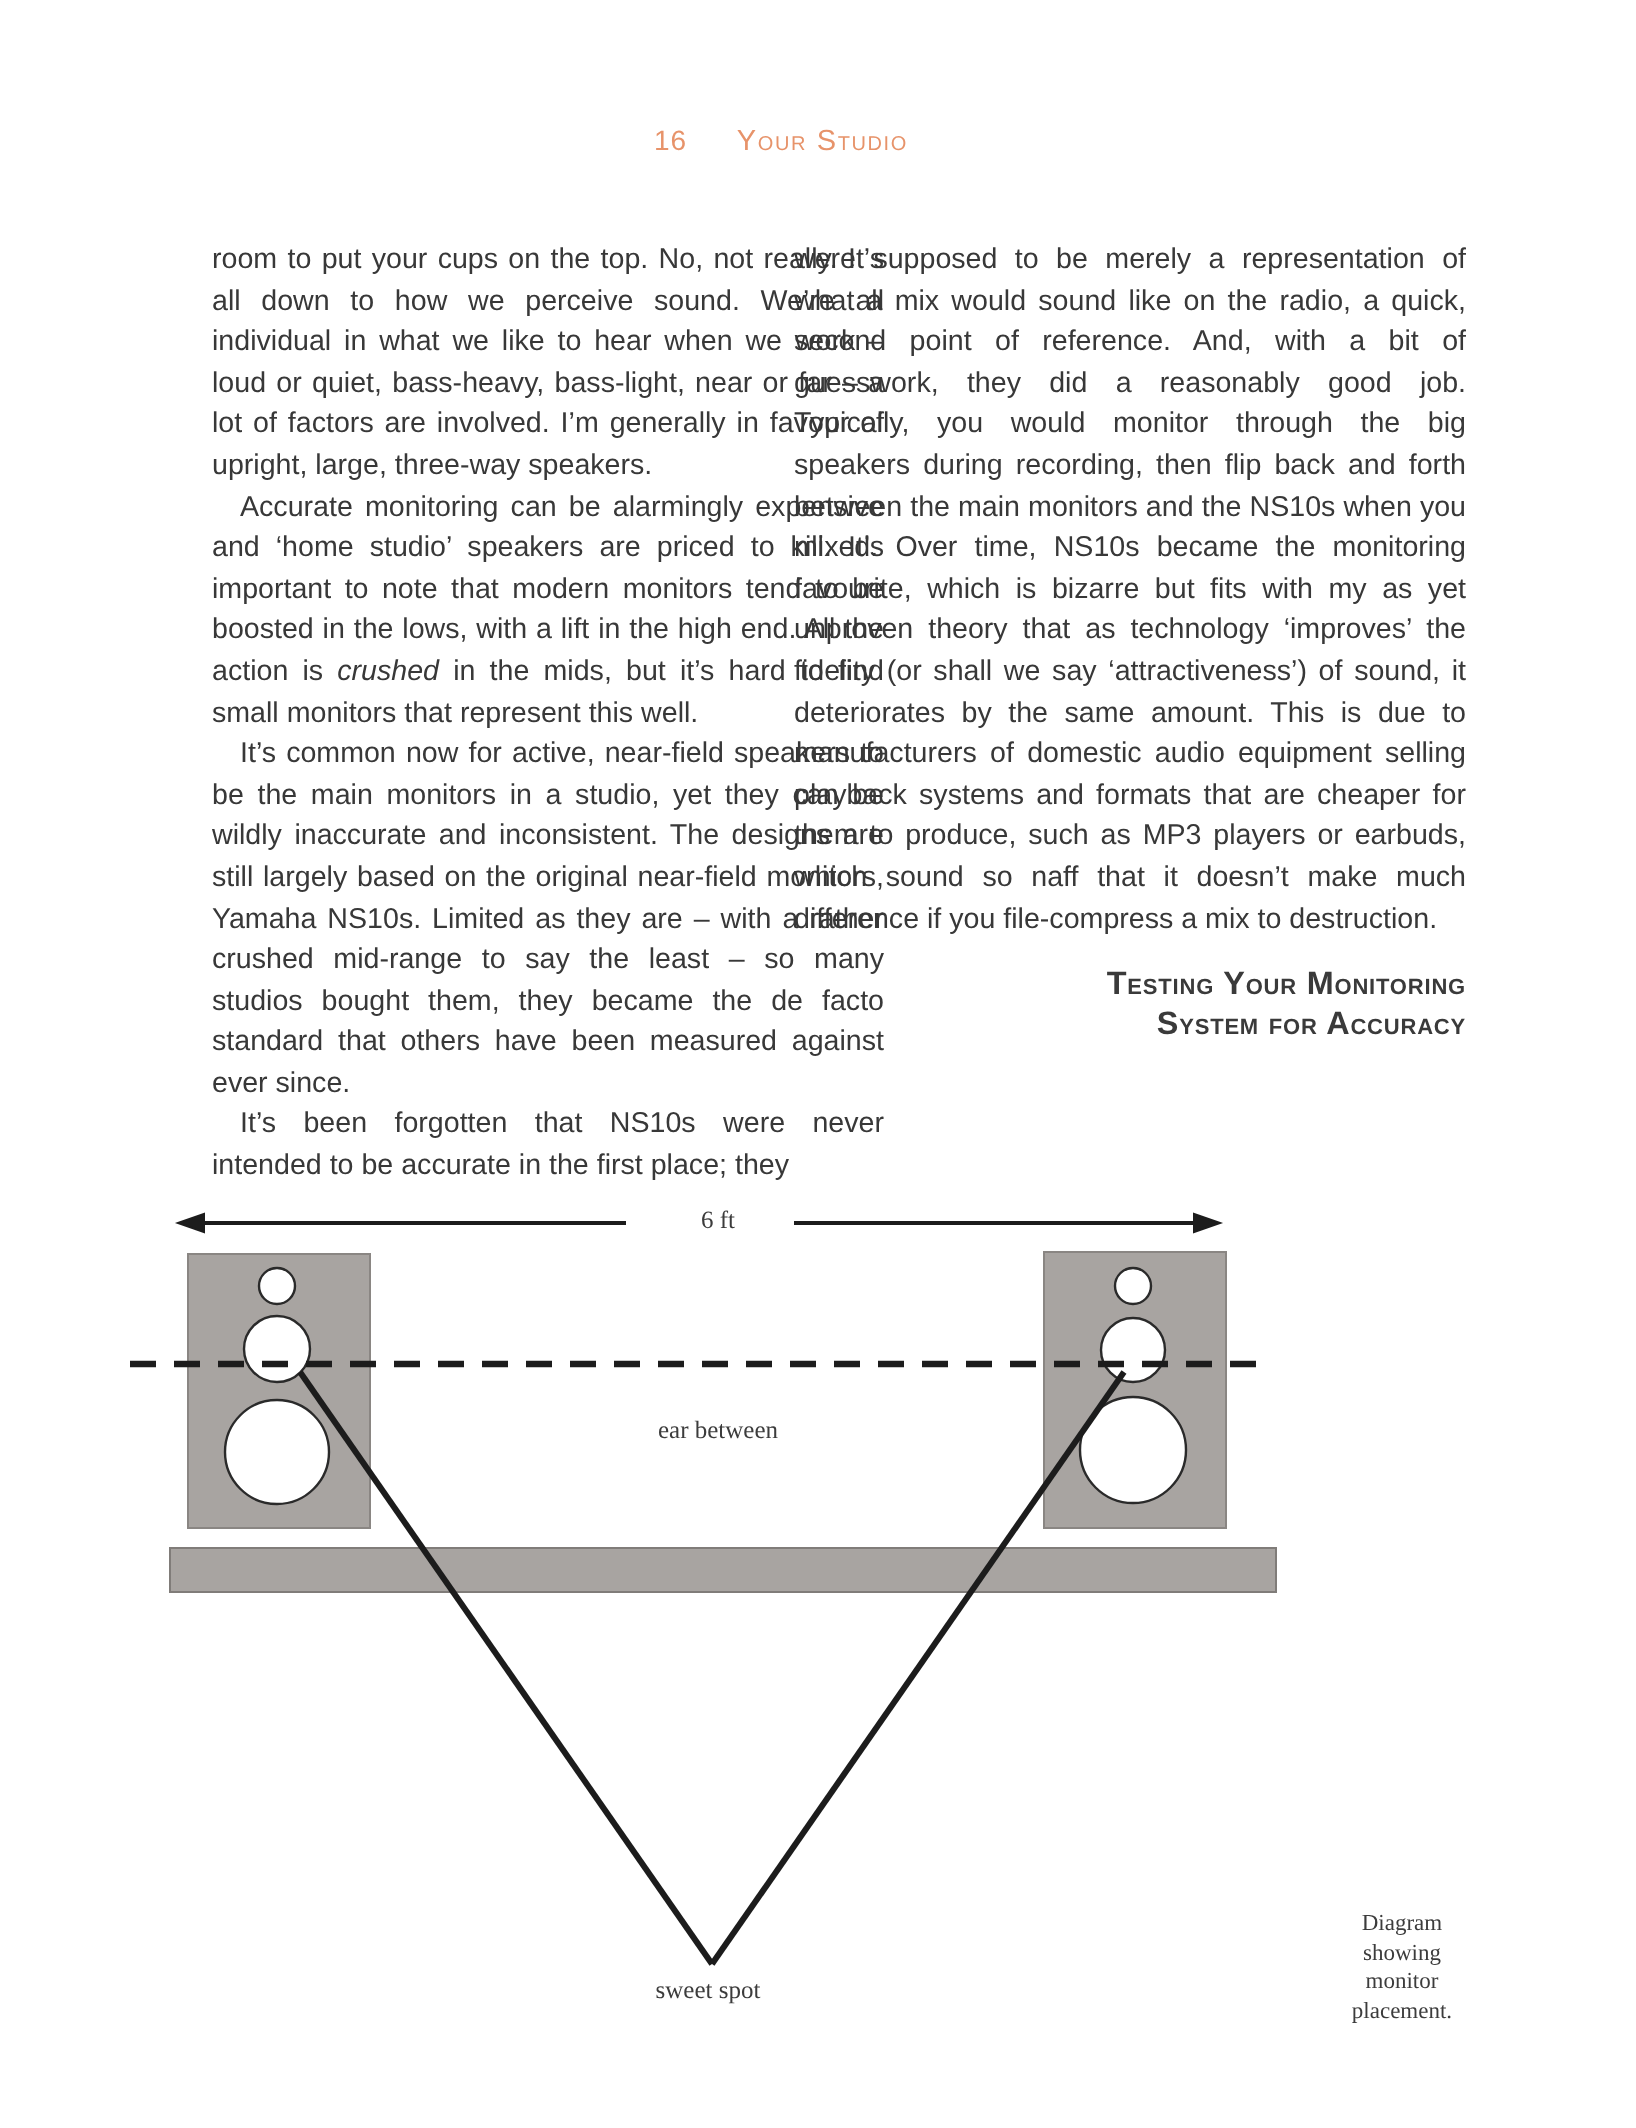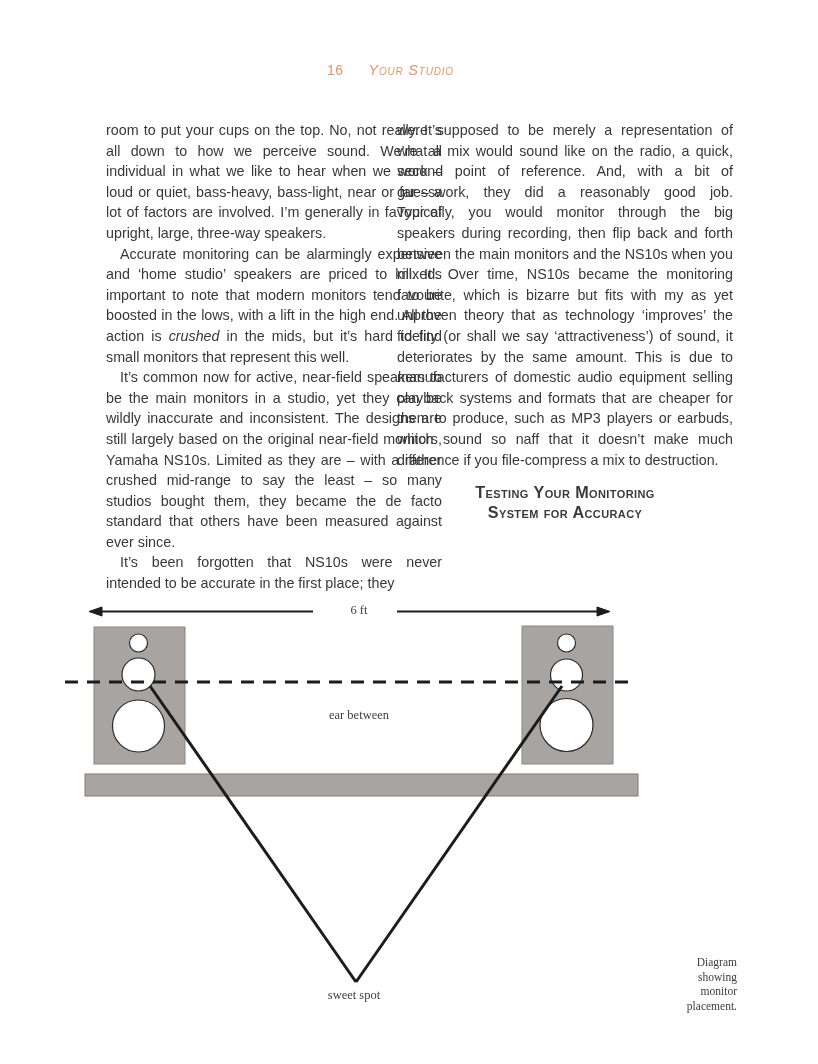--- a/index.html
+++ b/index.html
@@ -6,50 +6,50 @@
   .page{
     position:relative;width:818px;height:1064px;background:#ffffff;overflow:hidden;
     font-family:"Liberation Sans","DejaVu Sans",sans-serif;color:#383838;
   }
   
   .header{
     position:absolute;top:62px;left:0;width:781px;text-align:center;
     color:#e7936a;font-size:14px;letter-spacing:.4px;
   }
   .header .pgnum{margin-right:25px;}
-  .header .running{font-variant:small-caps;font-size:14.5px;letter-spacing:.8px;font-style:italic;}
+  .header .running{font-variant:small-caps;font-size:14.5px;letter-spacing:.8px;}
   
   .col{
     position:absolute;top:120px;width:336px;
     font-size:14.3px;line-height:20.6px;text-align:justify;
     color:#383838;
   }
   .col-left{left:62px;margin-left:44px;}
   .col-right{left:397px;}
   .col p{margin:0;}
   .col p.indent{text-indent:14px;}
   .it{font-style:italic;}
   .subhead{
     margin:12px 0 1px 0;
     font-variant:small-caps;font-size:16.2px;line-height:20px;
-    letter-spacing:.4px;color:#3a3a3a;text-align:center;
+    letter-spacing:.4px;color:#3a3a3a;text-align:right;
   }
   .subhead span{display:block;}
   
   .diagram{position:absolute;left:0;top:595px;width:818px;height:420px;font-family:Liberation Serif, serif;}
   .diagram svg{position:absolute;left:0;top:0;}
   .dlabel{
     position:absolute;color:#3c3c3c;font-size:12.5px;line-height:15px;text-align:center;
   }
   .lbl-6ft{left:329px;top:8px;width:60px;}
   .lbl-ear{left:309px;top:113px;width:100px;}
   .lbl-sweet{left:304px;top:393px;width:100px;}
   .caption{
     position:absolute;left:665px;top:360px;width:72px;
-    color:#3c3c3c;font-size:11.5px;line-height:14.6px;text-align:right;
+    color:#3c3c3c;font-size:11.5px;line-height:14.6px;text-align:center;
   }
 </style>
 </head>
 <body>
 
 <div class="page">
 
   <div class="header">
     <span class="pgnum">16</span><span class="running">Your Studio</span>
   </div>

